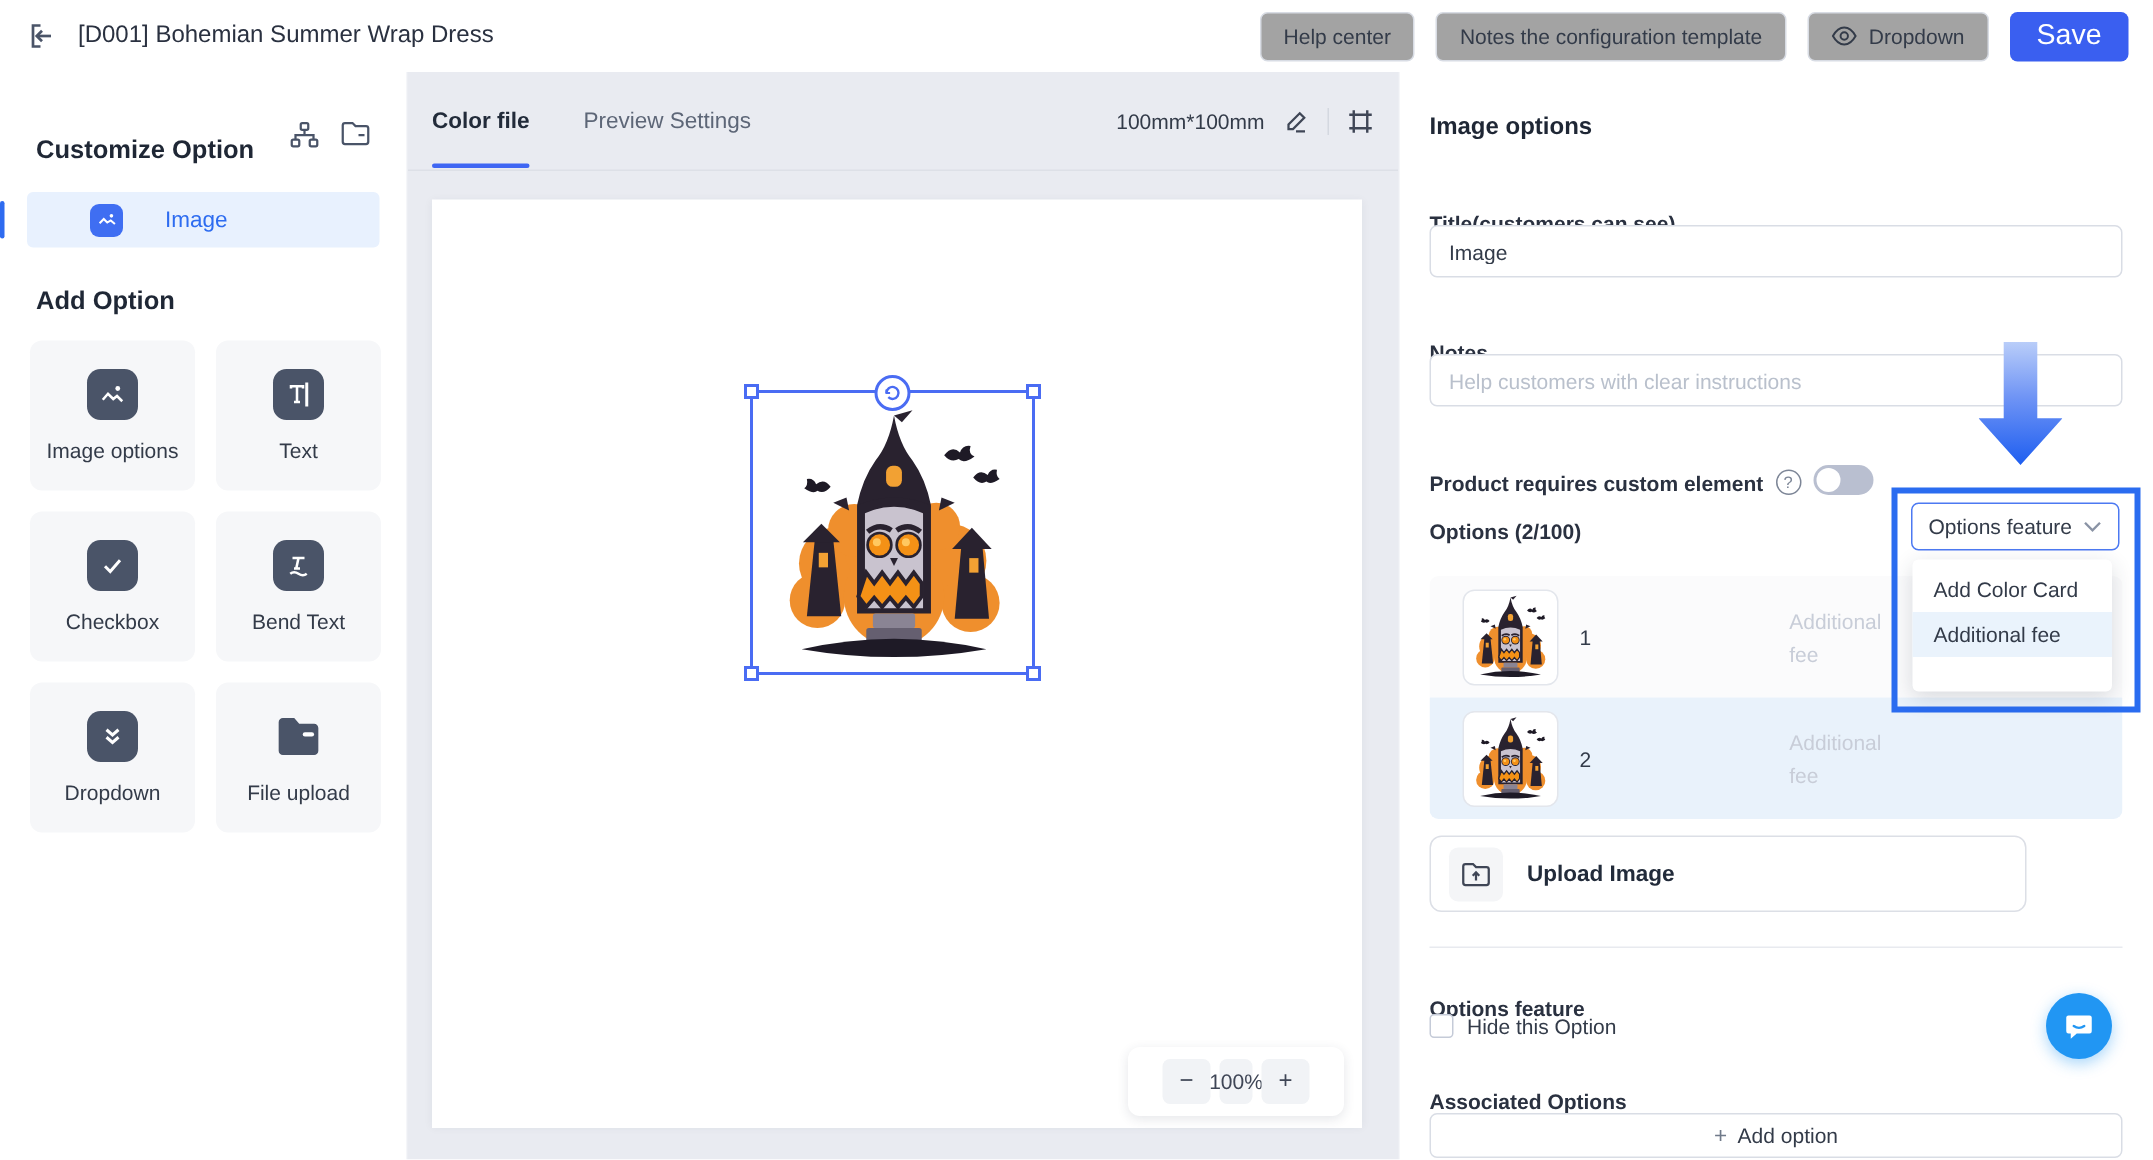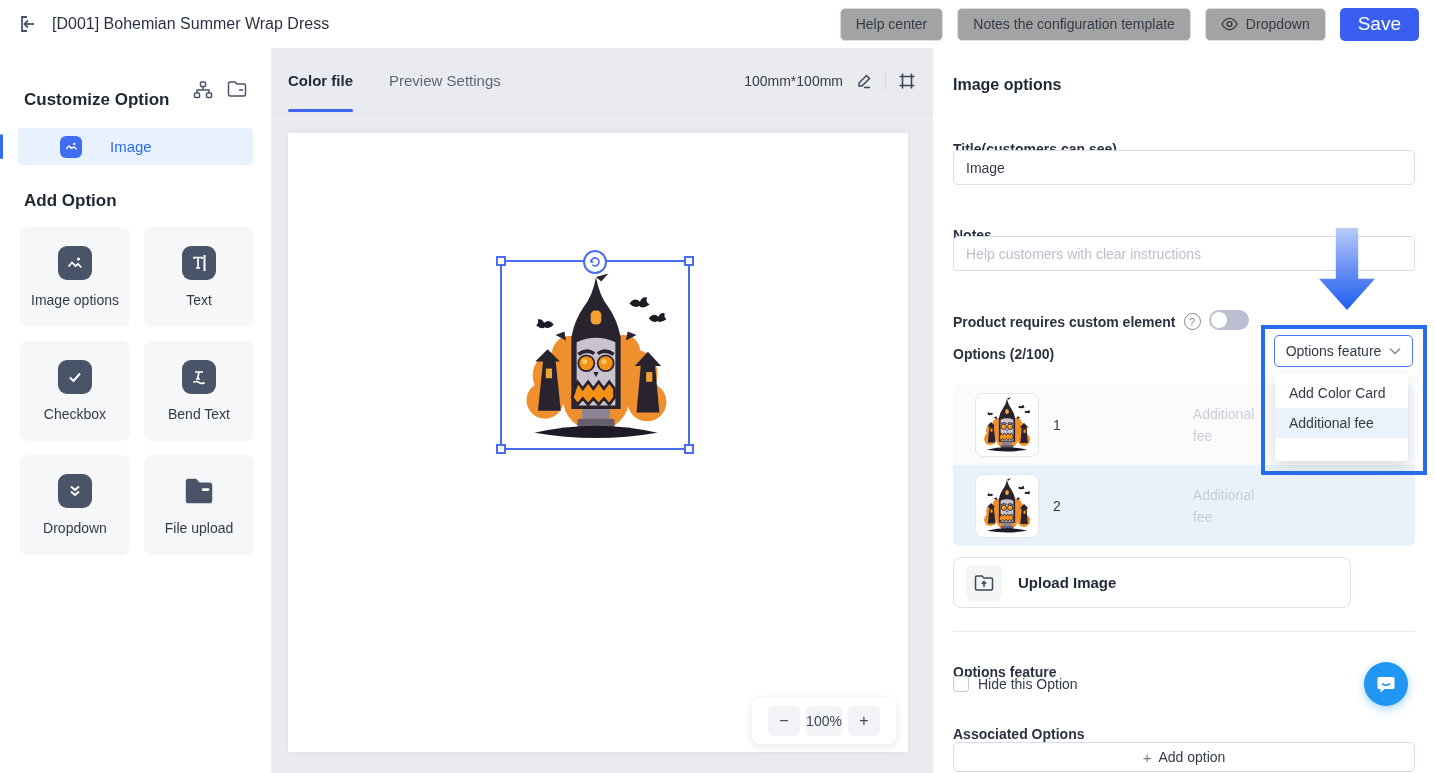--- a/index.html
+++ b/index.html
@@ -47,21 +47,21 @@
   .sel { position:absolute; left:212px; top:127px; width:190px; height:190px; border:2px solid #4a6cf3; }
   .handle { position:absolute; width:10px; height:10px; background:#fff; border:2px solid #4a6cf3; }
   .h-tl{left:-6px;top:-6px;} .h-tr{right:-6px;top:-6px;} .h-bl{left:-6px;bottom:-6px;} .h-br{right:-6px;bottom:-6px;}
   .rot { position:absolute; left:50%; top:-12px; transform:translateX(-50%); width:24px; height:24px; border-radius:50%; background:#fff; border:2px solid #4a6cf3; color:#4a6cf3; display:flex; align-items:center; justify-content:center; cursor:grab; }
   .artwork { position:absolute; left:6px; top:8px; width:176px; height:176px; }
 
   
   .zoomcard { position:absolute; right:12px; bottom:8px; width:144px; height:46px; background:#fff; border-radius:8px; box-shadow:0 2px 8px rgba(40,50,70,.12); display:flex; align-items:center; justify-content:center; gap:6px; }
   .zseg { height:30px; background:#f1f3f6; border-radius:5px; display:flex; align-items:center; justify-content:center; font-size:14px; color:#3f4656; }
   .zbtn { width:32px; cursor:pointer; font-size:16px; }
-  .zval { width:36px; }
+  .zval { width:22px; }
 
   
   .rpanel { position:absolute; top:48px; left:932px; width:503px; bottom:0; background:#fff; border-left:1px solid #eceef3; z-index:10; }
   .rp-inner { position:relative; width:100%; height:100%; }
   .rp-title { position:absolute; left:20px; top:28px; font-size:16px; font-weight:bold; color:#1f2735; }
   .f-label { position:absolute; left:20px; font-size:14px; font-weight:bold; color:#2a3140;margin-top:16px; }
   .f-input { position:absolute; left:20px; width:462px; height:35px; border:1px solid #d9dde5; border-radius:5px; font-size:14px; color:#333b49; padding:0 12px; font-family:inherit; outline:none; background:#fff; }
   .f-input::placeholder { color:#b9c0cc; }
   .toggle-row { position:absolute; left:20px; top:262px; display:flex; align-items:flex-end; gap:8px; }
   .toggle-row .tr-label { font-size:14px; font-weight:bold; color:#2a3140; }

